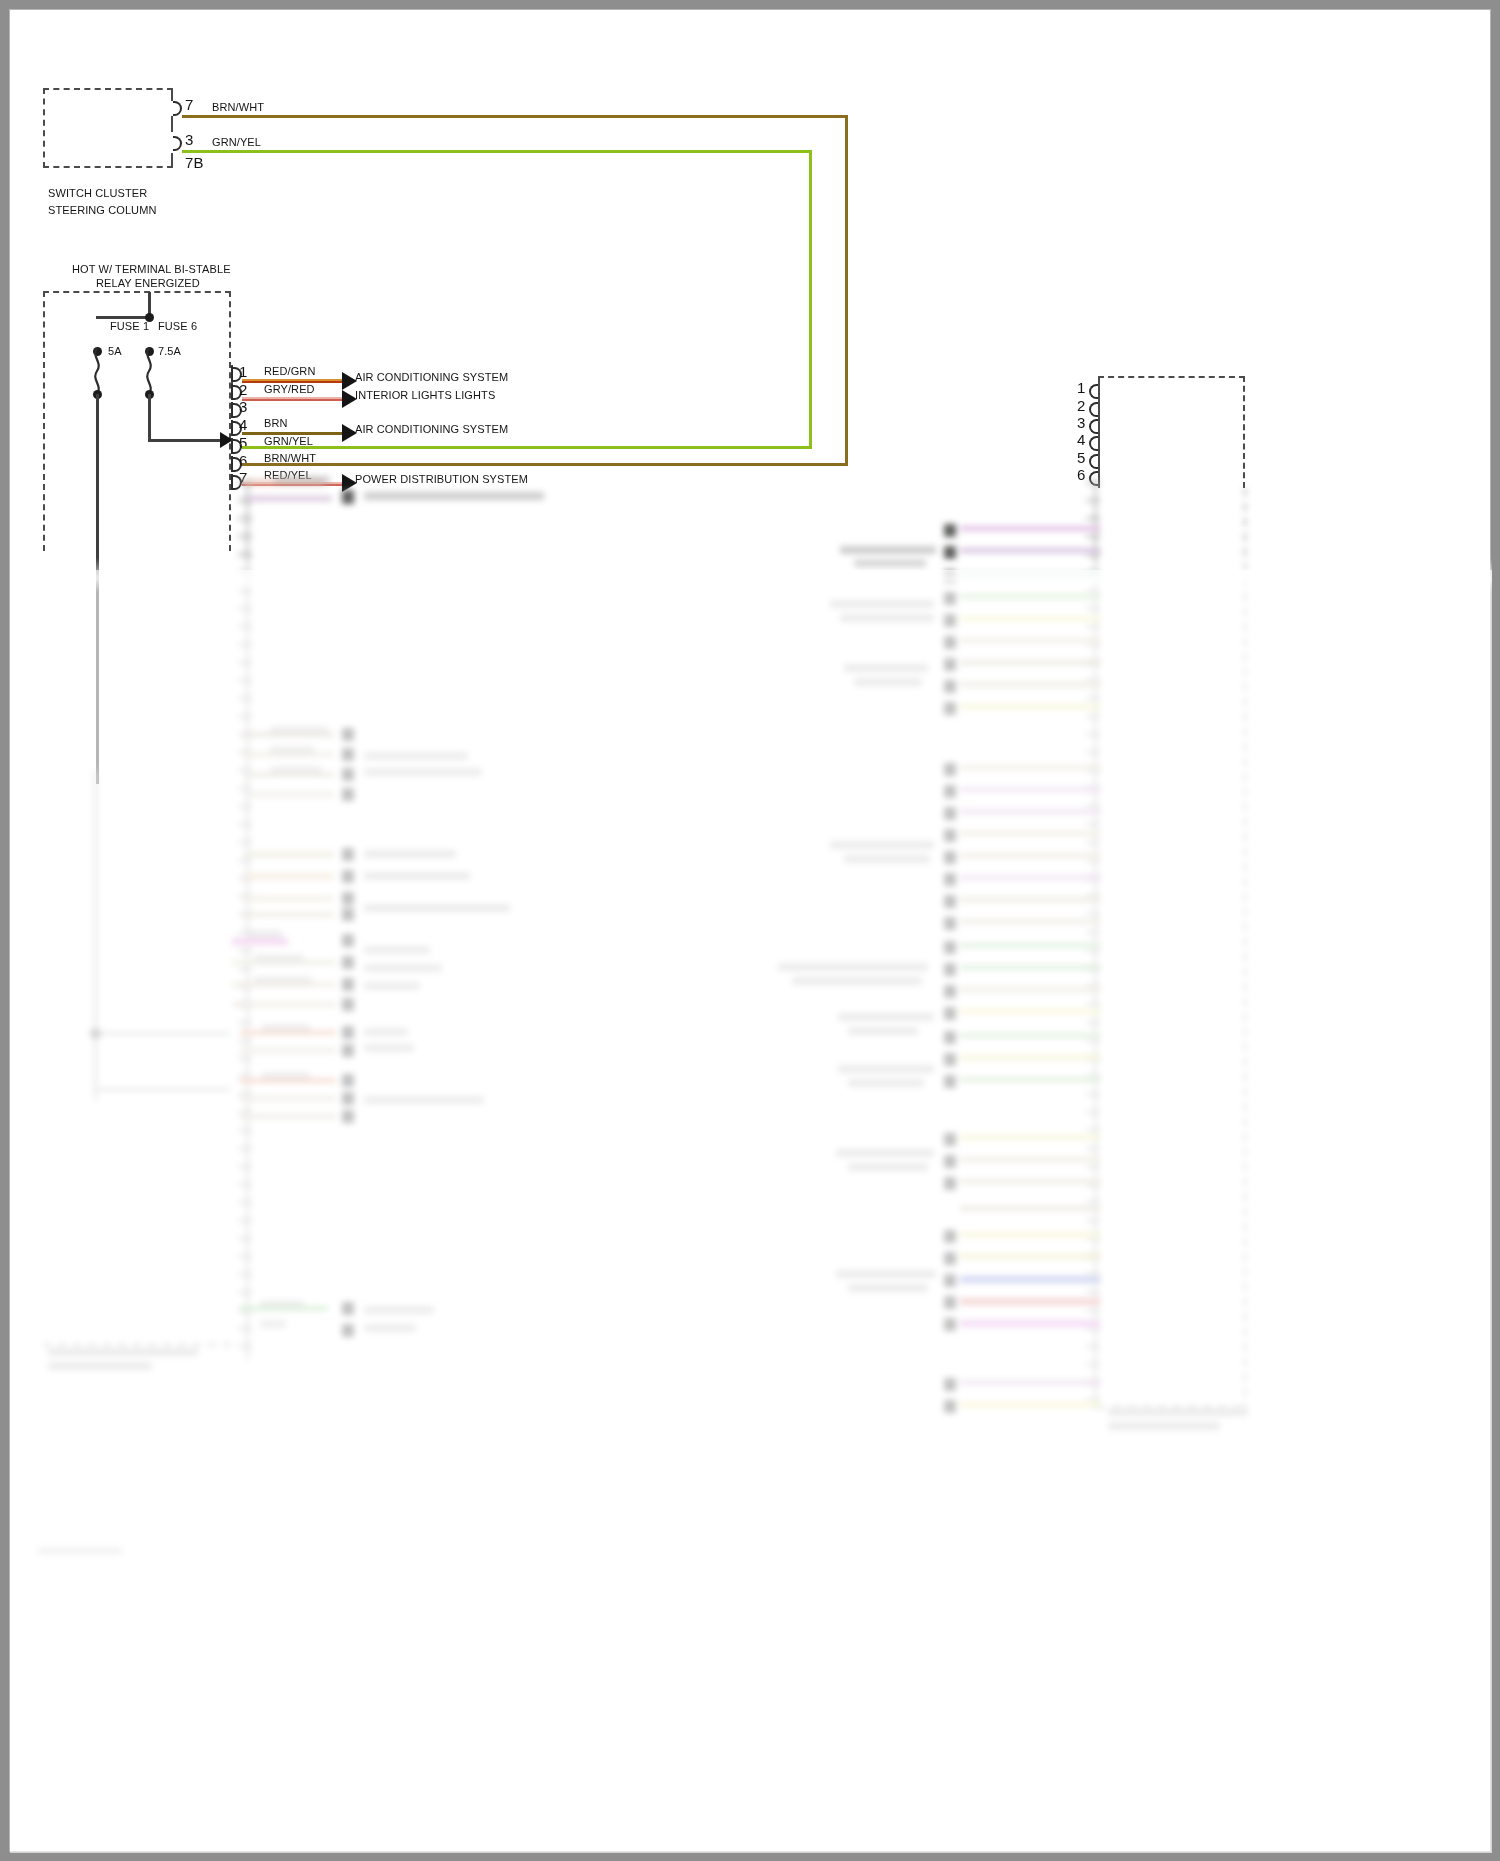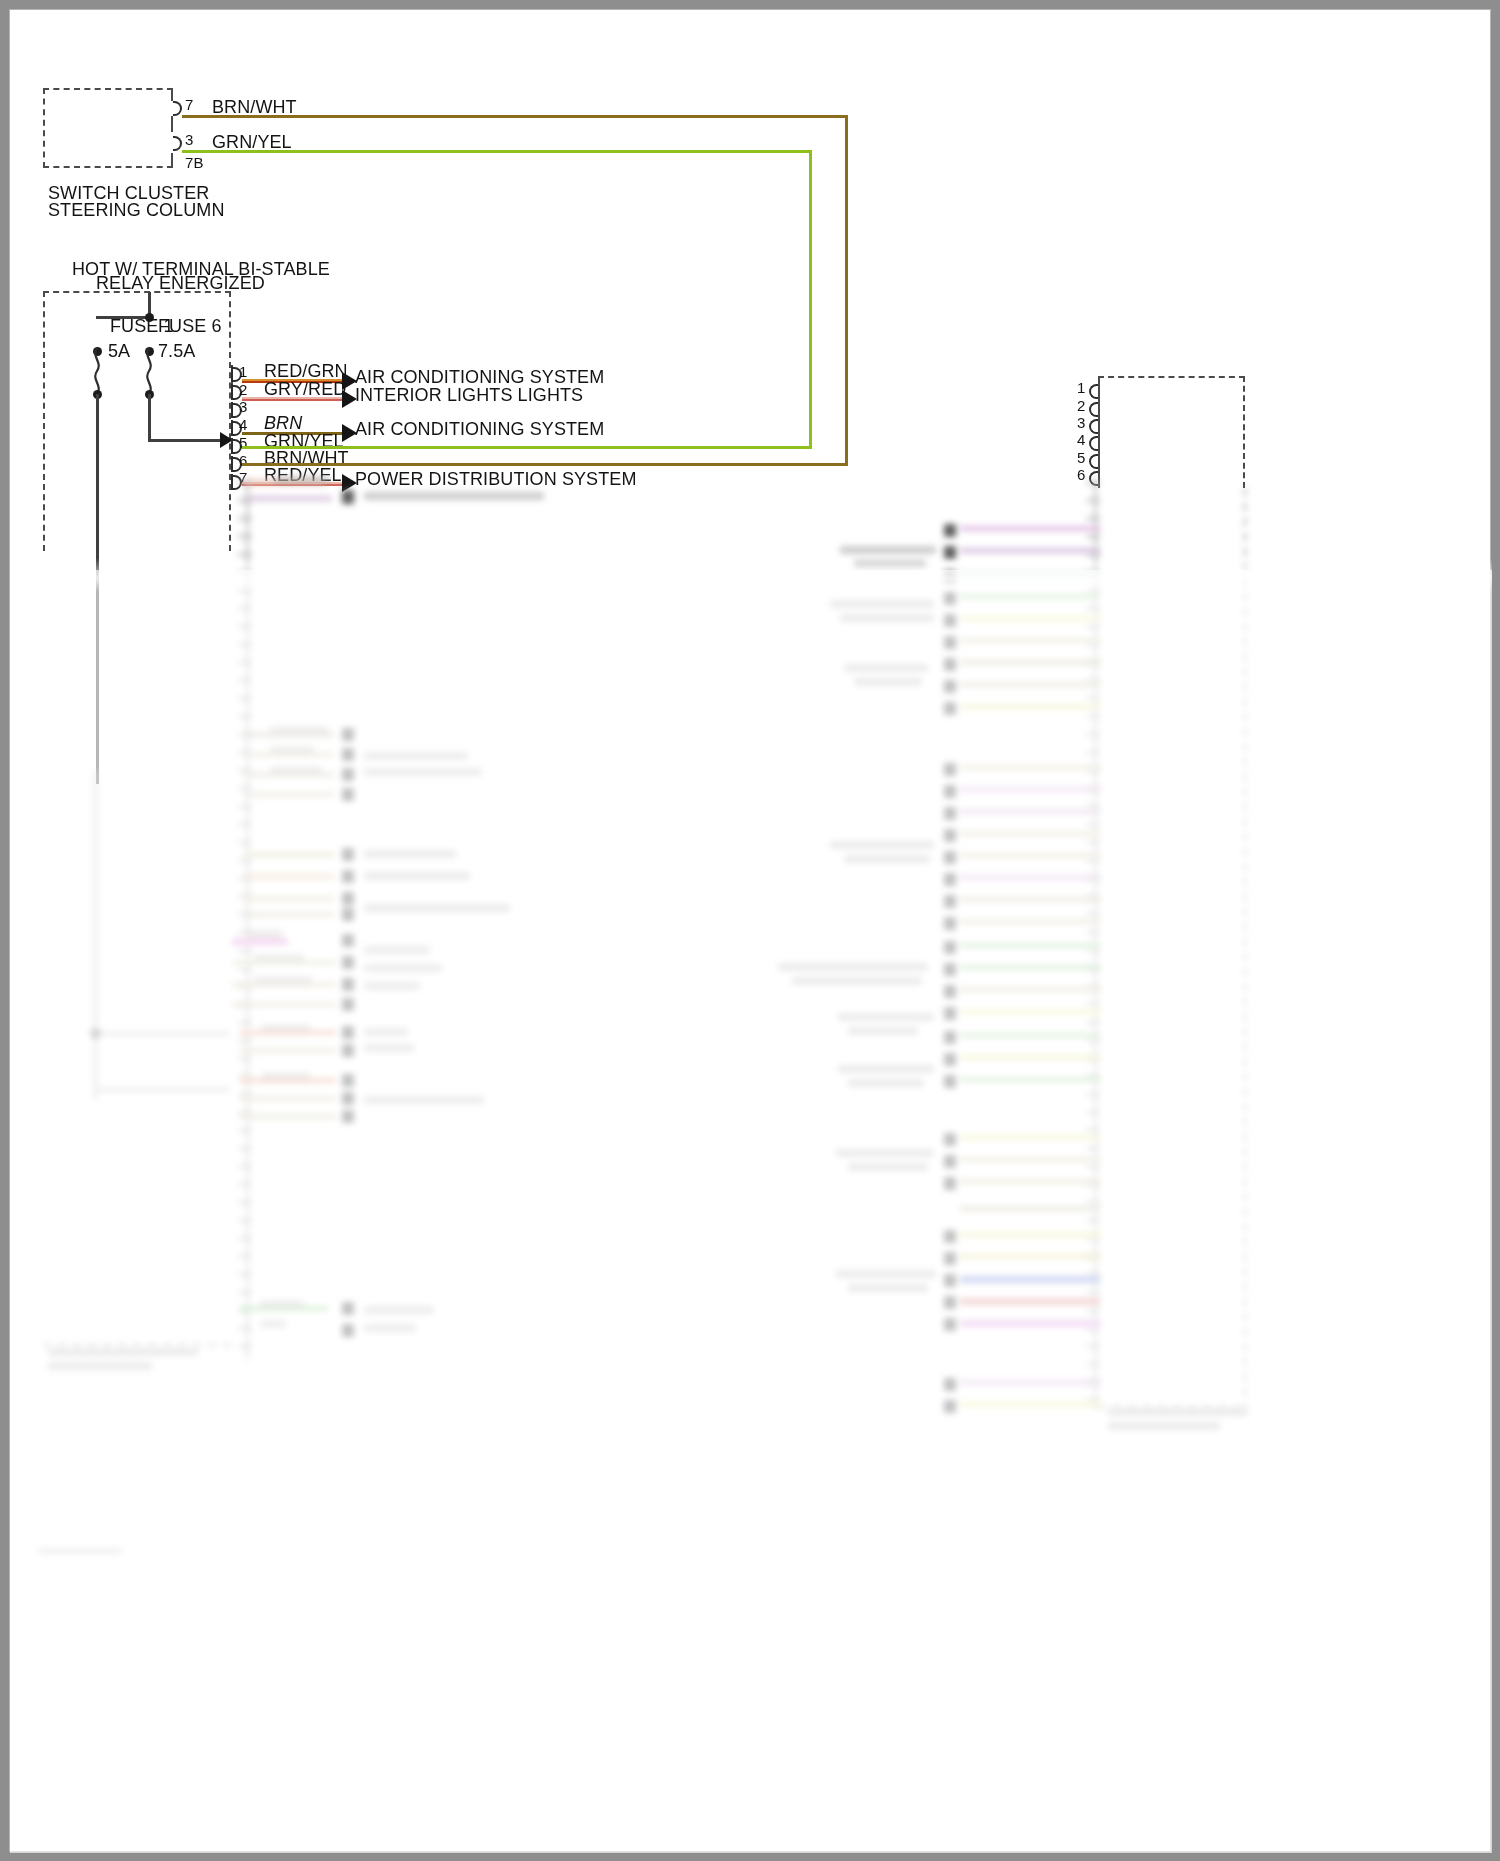--- a/index.html
+++ b/index.html
@@ -1,21 +1,21 @@
 <!DOCTYPE html>
 <html><head>
 <meta charset="utf-8">
 <style>
   html,body{margin:0;padding:0;background:#8e8e8e;}
   body{font-family:"Liberation Sans",sans-serif;}
   .page{position:relative;width:1500px;height:1861px;background:#8e8e8e;overflow:hidden;}
   .sheet{position:absolute;left:9px;top:9px;width:1482px;height:1843px;background:#ffffff;border:1px solid #b5b5b5;box-sizing:border-box;}
   .canvas{position:absolute;left:0;top:0;width:1482px;height:1843px;}
 
-  .lbl{position:absolute;color:#141414;font-size:18px;line-height:17px;white-space:pre;letter-spacing:0.1px;}
+  .lbl{position:absolute;color:#141414;font-size:11px;line-height:17px;white-space:pre;letter-spacing:0.1px;}
   .lbl.pin{font-size:15px;}
 
   
   .dbox{position:absolute;border:2px dashed #4a4a4a;box-sizing:border-box;background:transparent;}
   .dbox.noright{border-right:none;}
   .dbox.noleft{border-left:none;}
 
   
   .wire{position:absolute;background:#3a3a3a;}
   .wh{height:3px;}
@@ -133,21 +133,21 @@
       <div class="arrow" style="left:332px;top:380px;"></div>
       <div class="lbl" style="left:345px;top:377px;">INTERIOR LIGHTS LIGHTS</div>
 
       <div class="pintick" style="left:221px;top:392px;"></div>
       <div class="pinbr" style="left:223px;top:393px;"></div>
       <div class="lbl pin" style="left:229px;top:388px;">3</div>
 
       <div class="pintick" style="left:221px;top:410px;"></div>
       <div class="pinbr" style="left:223px;top:411px;"></div>
       <div class="lbl pin" style="left:229px;top:406px;">4</div>
-      <div class="lbl" style="left:254px;top:405px;font-style:italic;">BRN</div>
+      <div class="lbl" style="left:254px;top:405px;">BRN</div>
       <div class="wire wh w-brn" style="left:232px;top:422px;width:102px;height:3px;"></div>
       <div class="arrow" style="left:332px;top:414px;"></div>
       <div class="lbl" style="left:345px;top:411px;">AIR CONDITIONING SYSTEM</div>
 
       <div class="pintick" style="left:221px;top:428px;"></div>
       <div class="pinbr" style="left:223px;top:429px;"></div>
       <div class="lbl pin" style="left:229px;top:424px;">5</div>
       <div class="lbl" style="left:254px;top:423px;">GRN/YEL</div>
       <div class="wire wh w-grnyel" style="left:232px;top:436px;width:570px;height:3px;"></div>
 

